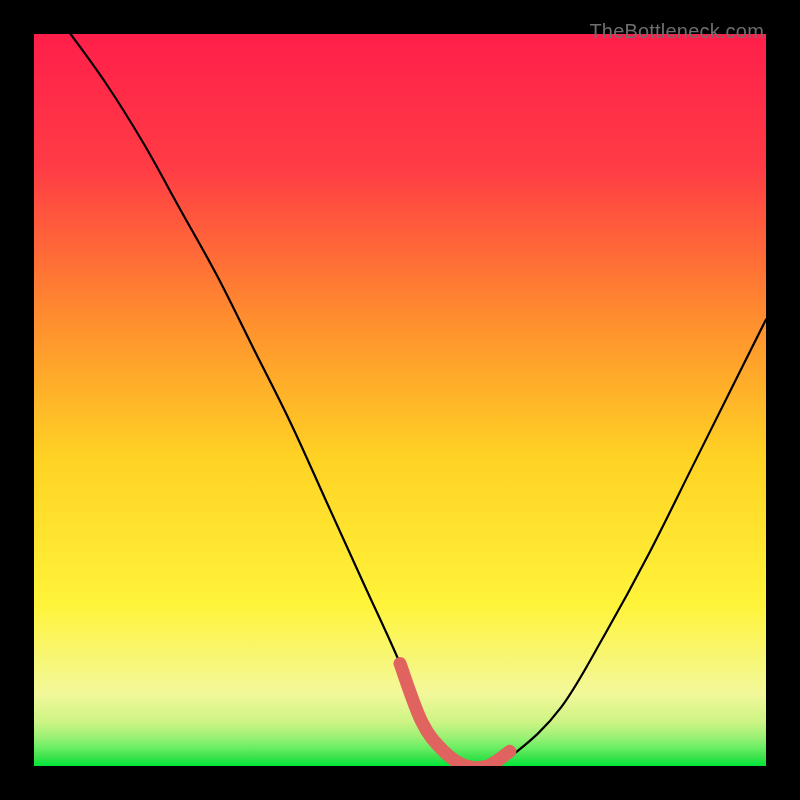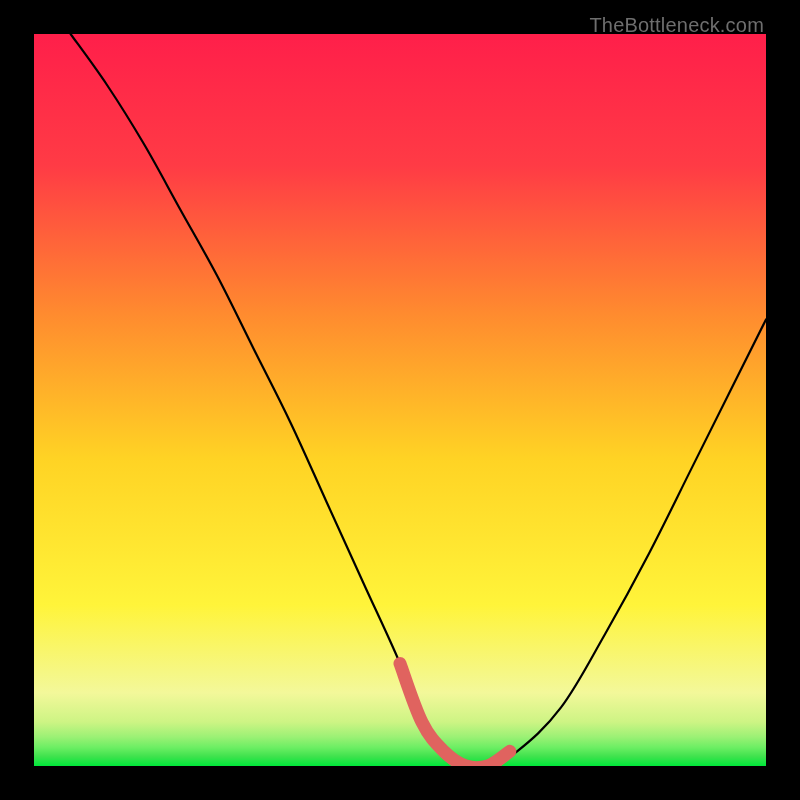--- a/index.html
+++ b/index.html
@@ -24,21 +24,21 @@
     width: 732px;
     height: 732px;
     overflow: hidden;
   }
   .gradient {
     position: absolute;
     left: 0; top: 0; right: 0; bottom: 0;
   }
   .watermark {
     position: absolute;
-    top: 14px;
+    top: 20px;
     right: 36px;
     color: #6e6e6e;
     font-size: 20px;
     font-weight: 500;
     letter-spacing: 0.2px;
   }
   svg.curve {
     position: absolute;
     left: 0; top: 0;
     width: 732px;

